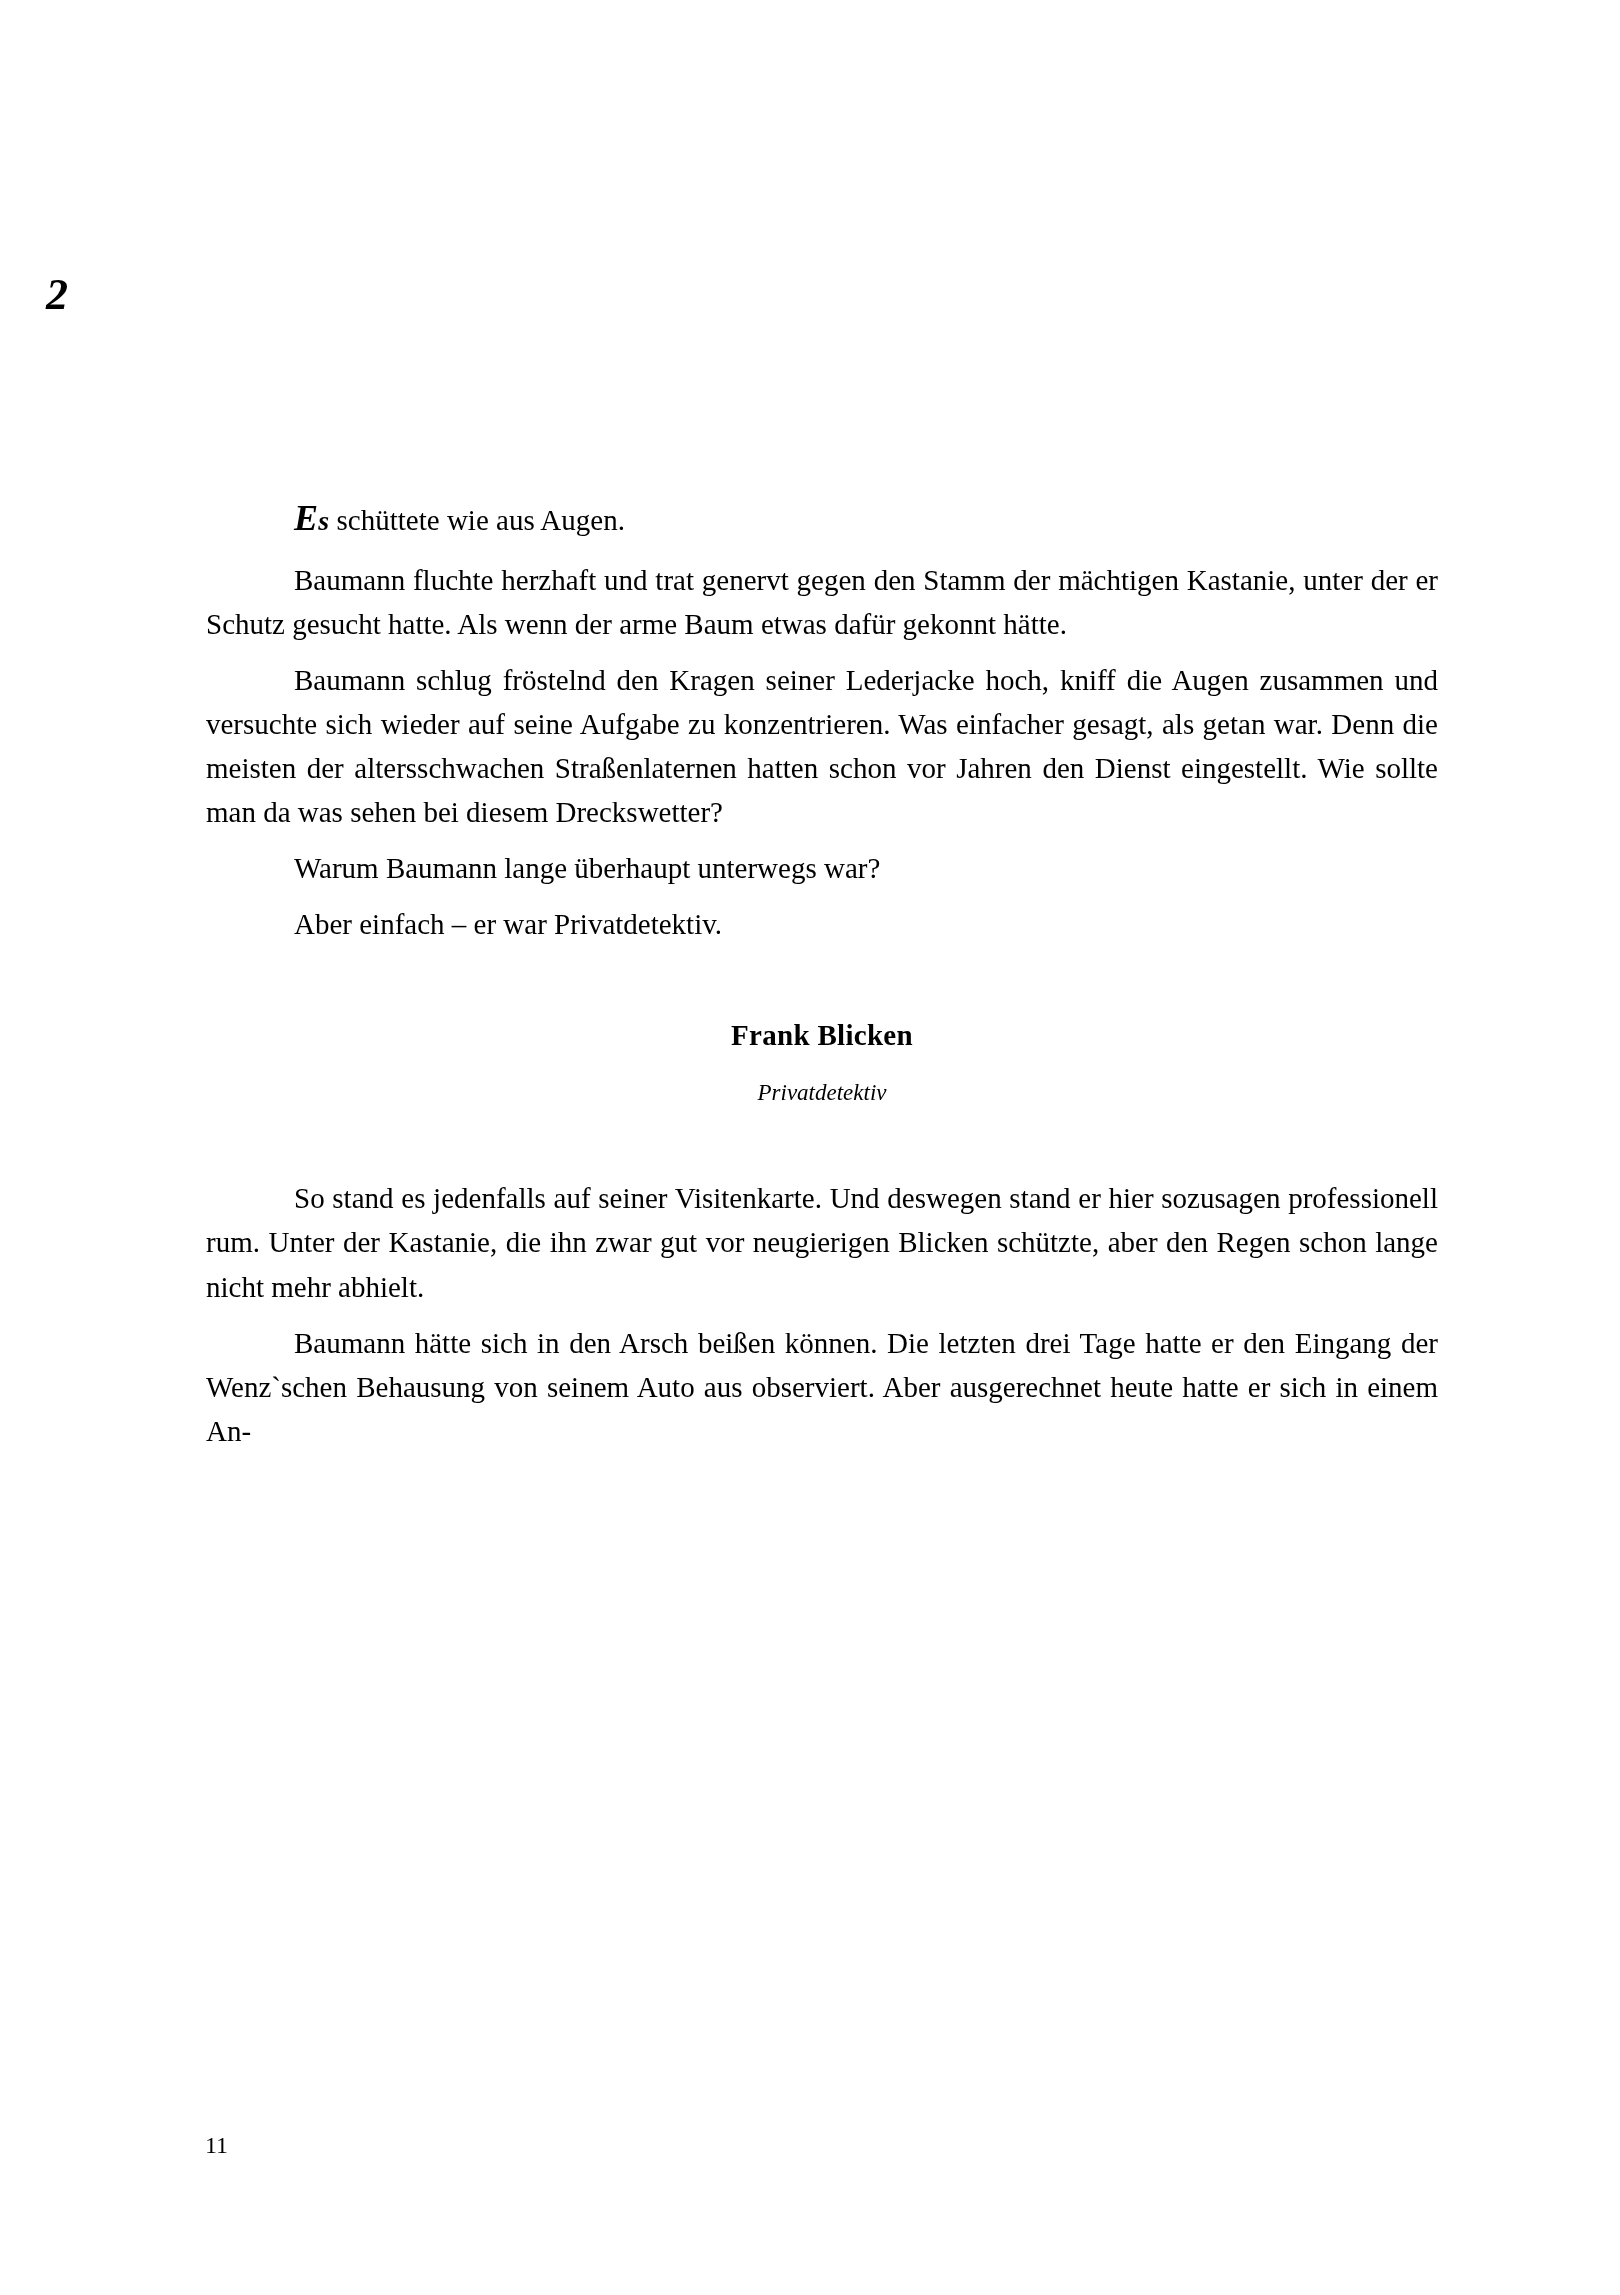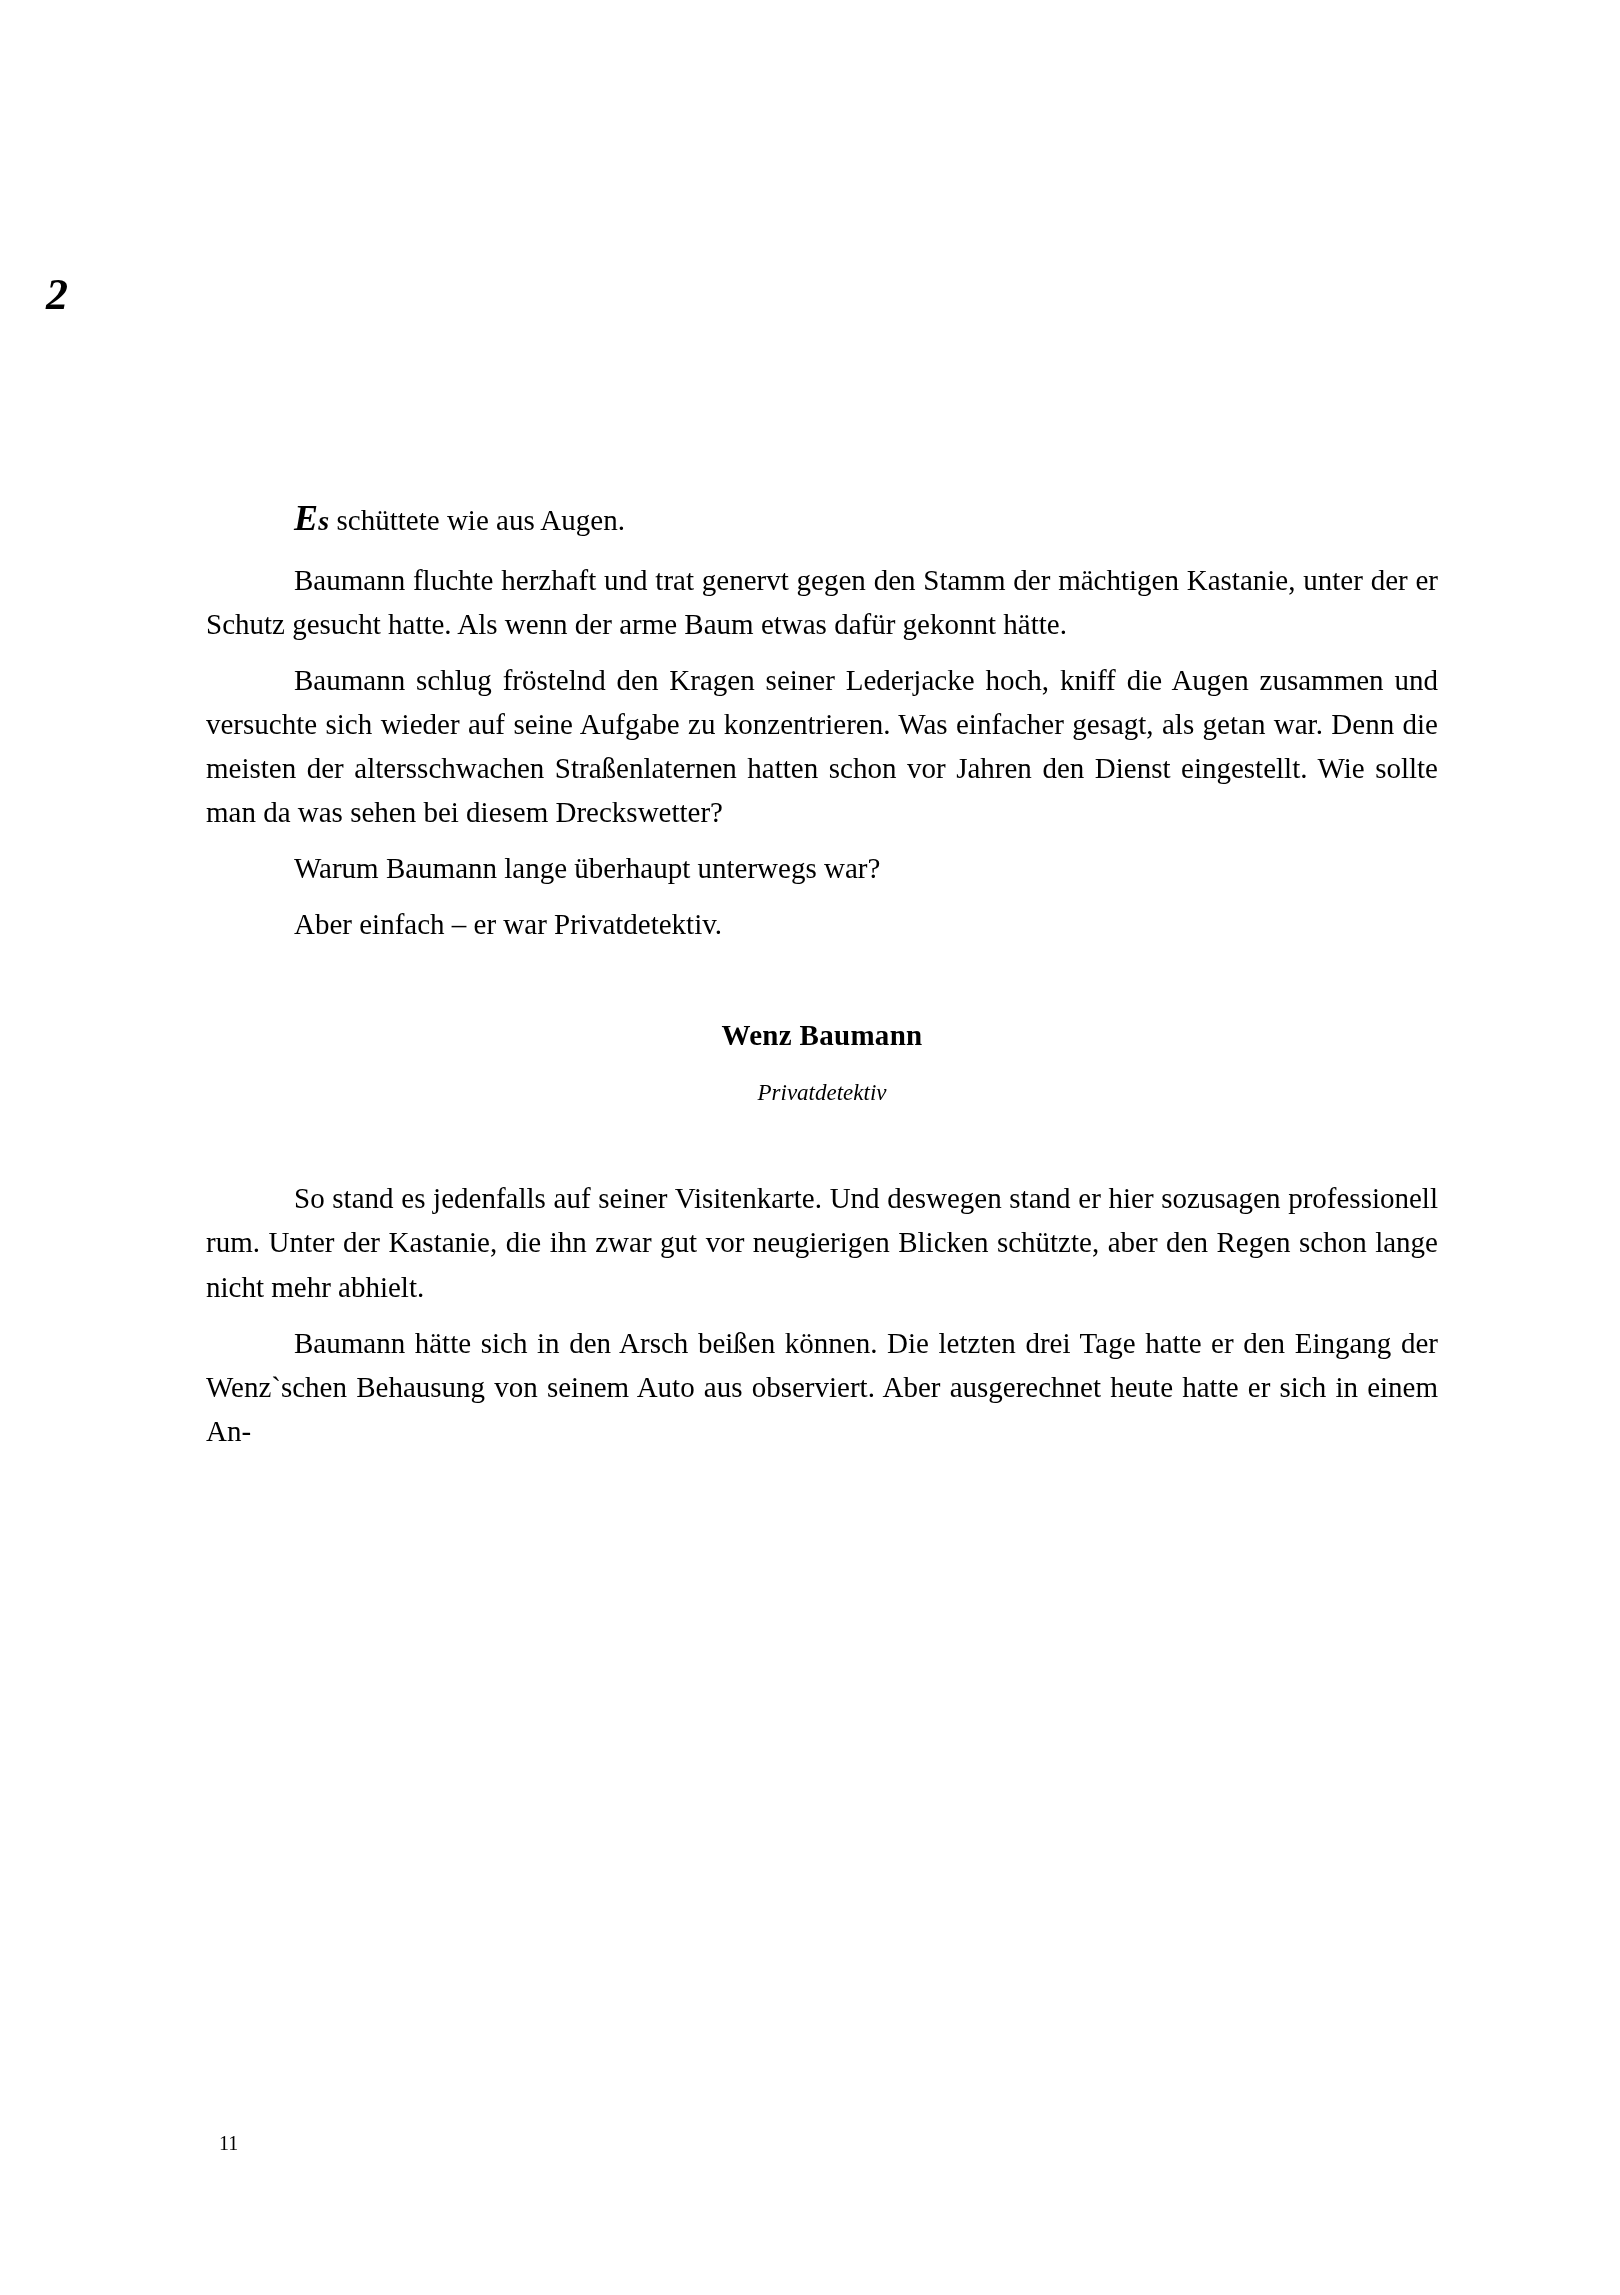--- a/index.html
+++ b/index.html
@@ -75,23 +75,23 @@
     font-size: 29px;
     letter-spacing: 0.3px;
   }
   .card-role {
     font-style: italic;
     font-size: 23px;
     margin-top: 19px;
   }
   .page-number {
     position: absolute;
-    left: 219px;
+    left: 205px;
     top: 2132px;
-    font-size: 20px;
+    font-size: 24px;
     font-family: "Liberation Serif", serif;
   }
 </style>
 </head>
 <body>
 
 <div class="page">
 
   <div class="chapter-number">2</div>
 
@@ -102,21 +102,21 @@
 
       <p class="para">Baumann fluchte herzhaft und trat genervt gegen den Stamm der mächtigen Kastanie, unter der er Schutz gesucht hatte. Als wenn der arme Baum etwas dafür gekonnt hätte.</p>
 
       <p class="para">Baumann schlug fröstelnd den Kragen seiner Lederjacke hoch, kniff die Augen zusammen und versuchte sich wieder auf seine Aufgabe zu konzentrieren. Was einfacher gesagt, als getan war. Denn die meisten der altersschwachen Straßenlaternen hatten schon vor Jahren den Dienst eingestellt. Wie sollte man da was sehen bei diesem Dreckswetter?</p>
 
       <p class="para">Warum Baumann lange überhaupt unterwegs war?</p>
 
       <p class="para">Aber einfach – er war Privatdetektiv.</p>
 
       <div class="card-block">
-        <div class="card-name">Wenz Baumann</div>
+        <div class="card-name">Frank Blicken</div>
         <div class="card-role">Privatdetektiv</div>
       </div>
 
       <p class="para">So stand es jedenfalls auf seiner Visitenkarte. Und deswegen stand er hier sozusagen professionell rum. Unter der Kastanie, die ihn zwar gut vor neugierigen Blicken schützte, aber den Regen schon lange nicht mehr abhielt.</p>
 
       <p class="para">Baumann hätte sich in den Arsch beißen können. Die letzten drei Tage hatte er den Eingang der Wenz`schen Behausung von seinem Auto aus observiert. Aber ausgerechnet heute hatte er sich in einem An-</p>
 
     </div>
   </div>
 

